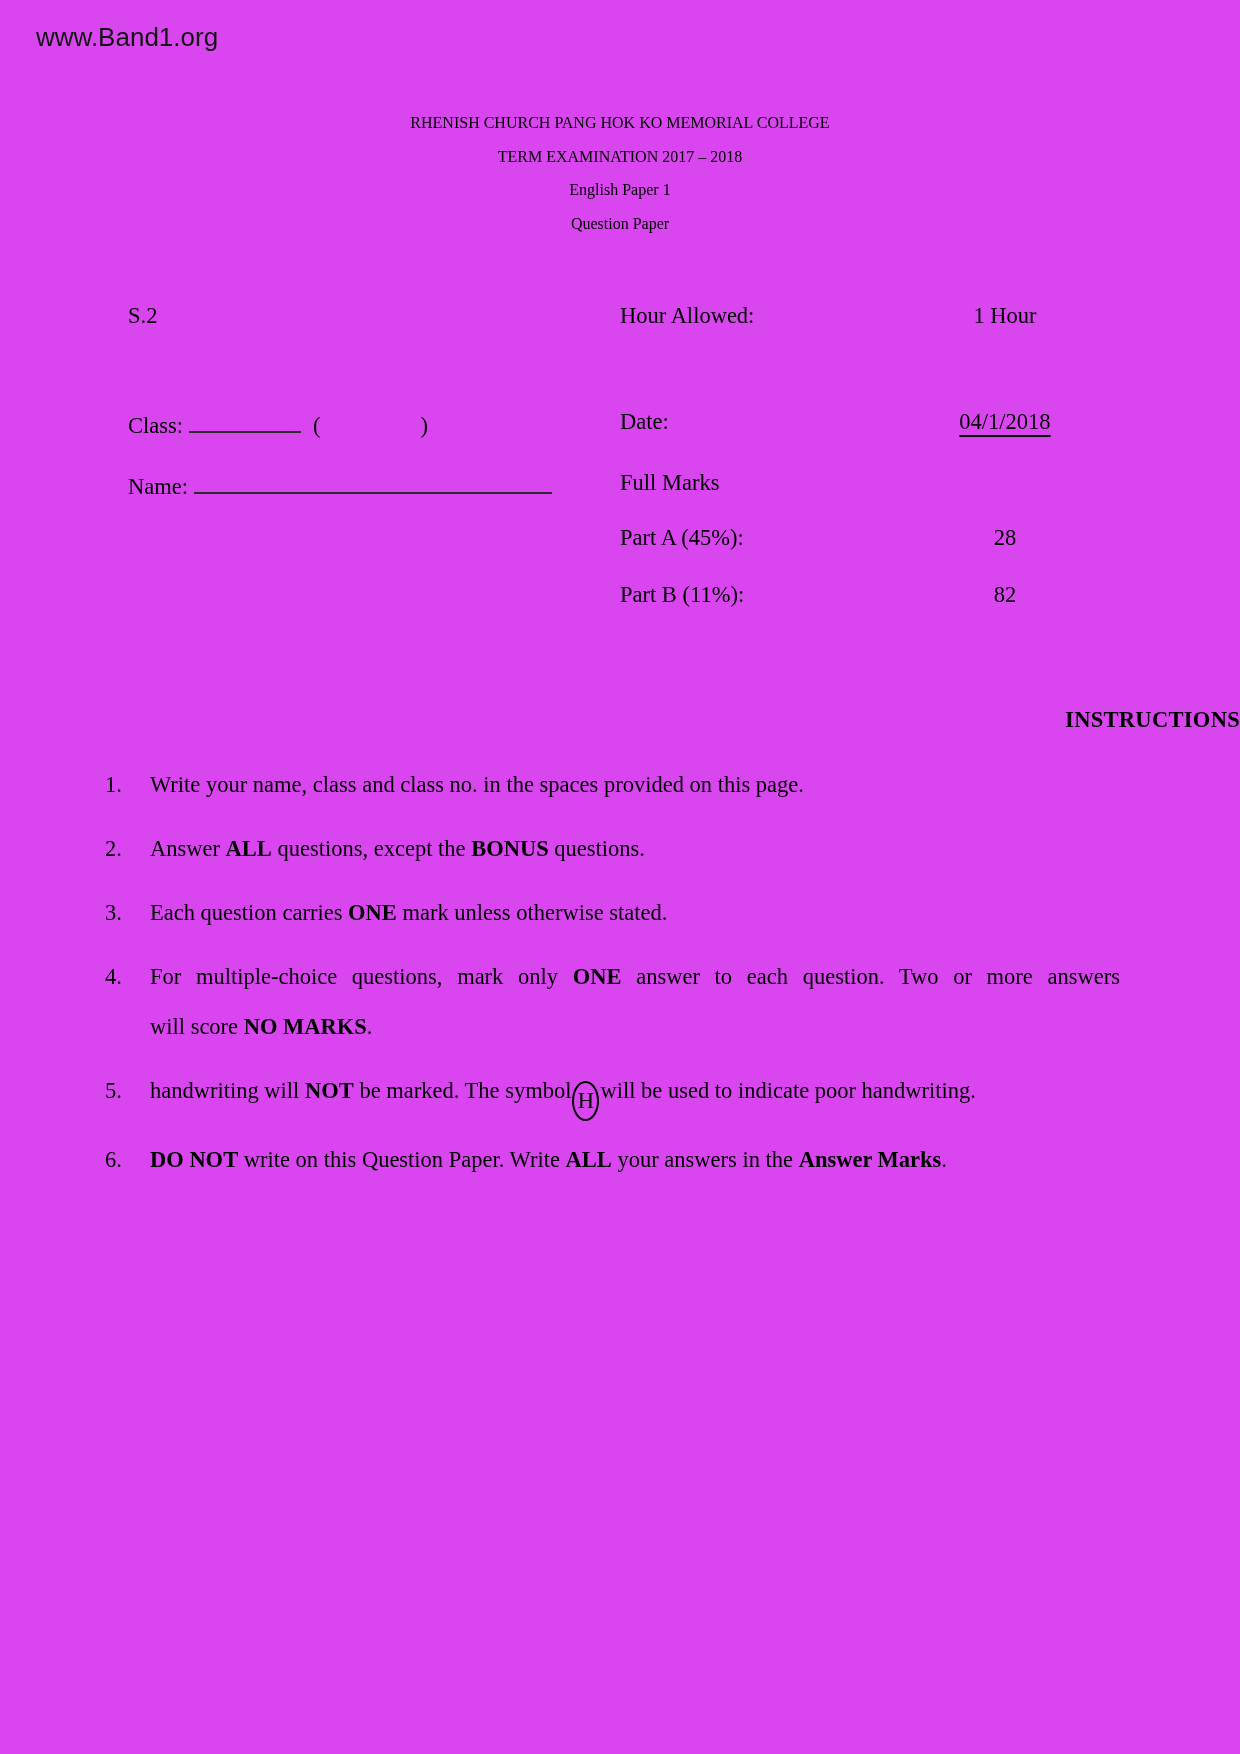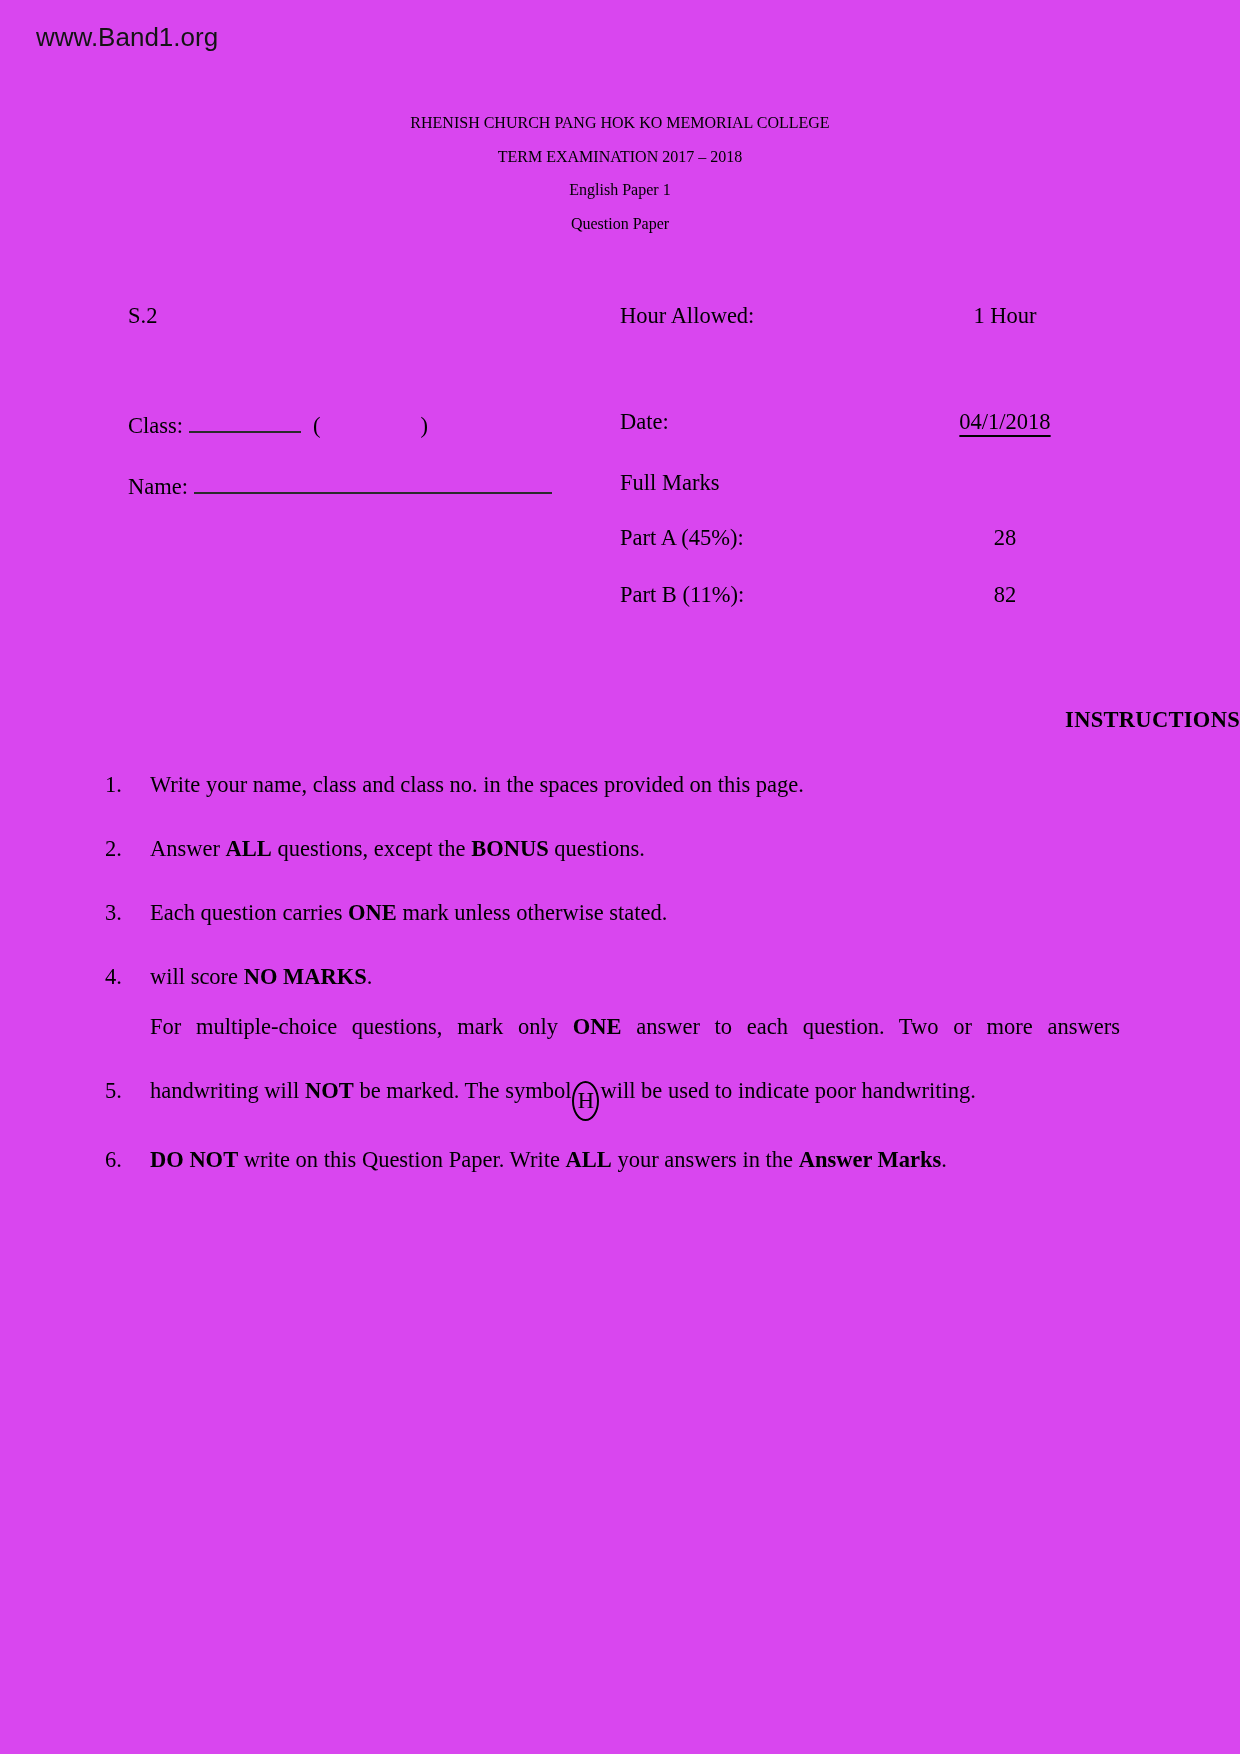--- a/index.html
+++ b/index.html
@@ -151,22 +151,22 @@
       </div>
       <div class="item">
         <div class="inum">3.</div>
         <div class="itext">
           <div class="iline">Each question carries <b>ONE</b> mark unless otherwise stated.</div>
         </div>
       </div>
       <div class="item">
         <div class="inum">4.</div>
         <div class="itext">
+          <div class="iline stretch">For multiple-choice questions, mark only <b>ONE</b> answer to each question. Two or more answers</div>
           <div class="iline">will score <b>NO MARKS</b>.</div>
-          <div class="iline stretch">For multiple-choice questions, mark only <b>ONE</b> answer to each question. Two or more answers</div>
         </div>
       </div>
       <div class="item">
         <div class="inum">5.</div>
         <div class="itext">
           <div class="iline">handwriting will <b>NOT</b> be marked. The symbol<span class="circled">H</span>will be used to indicate poor handwriting.</div>
         </div>
       </div>
       <div class="item">
         <div class="inum">6.</div>

